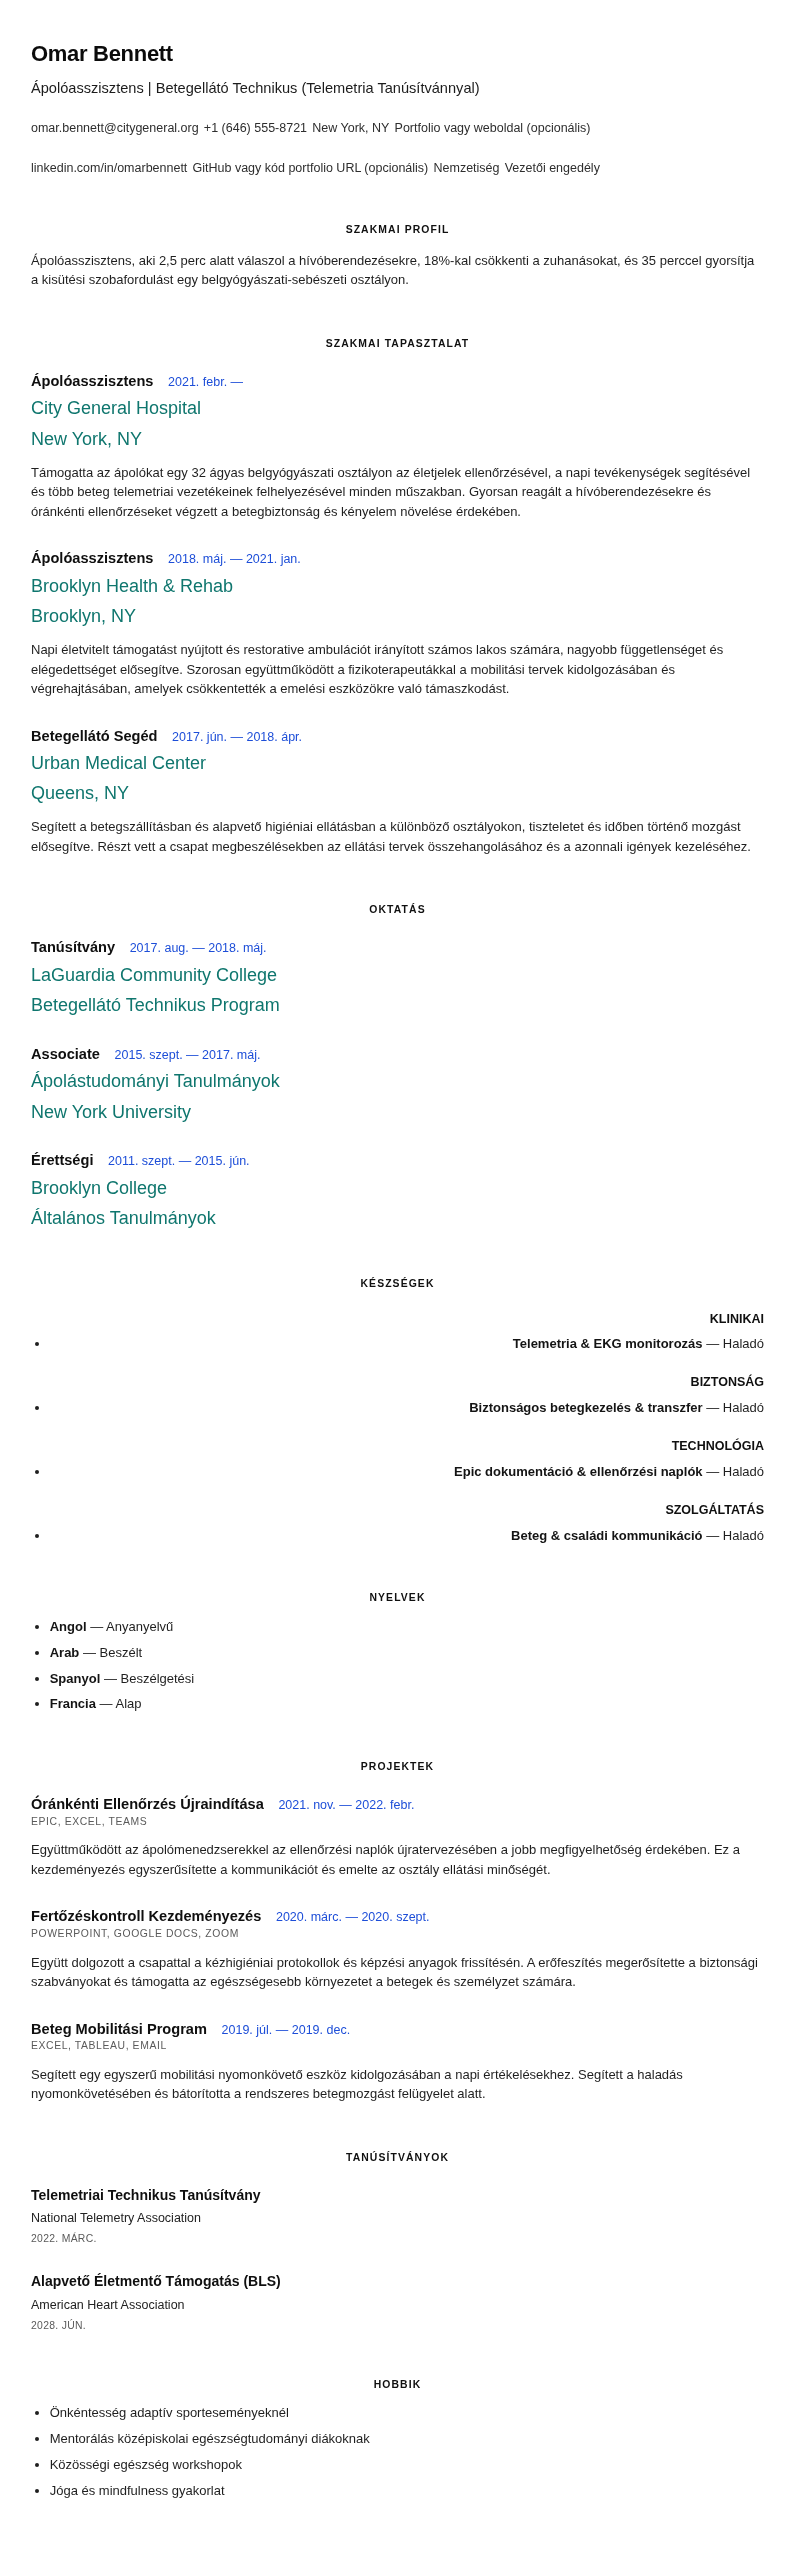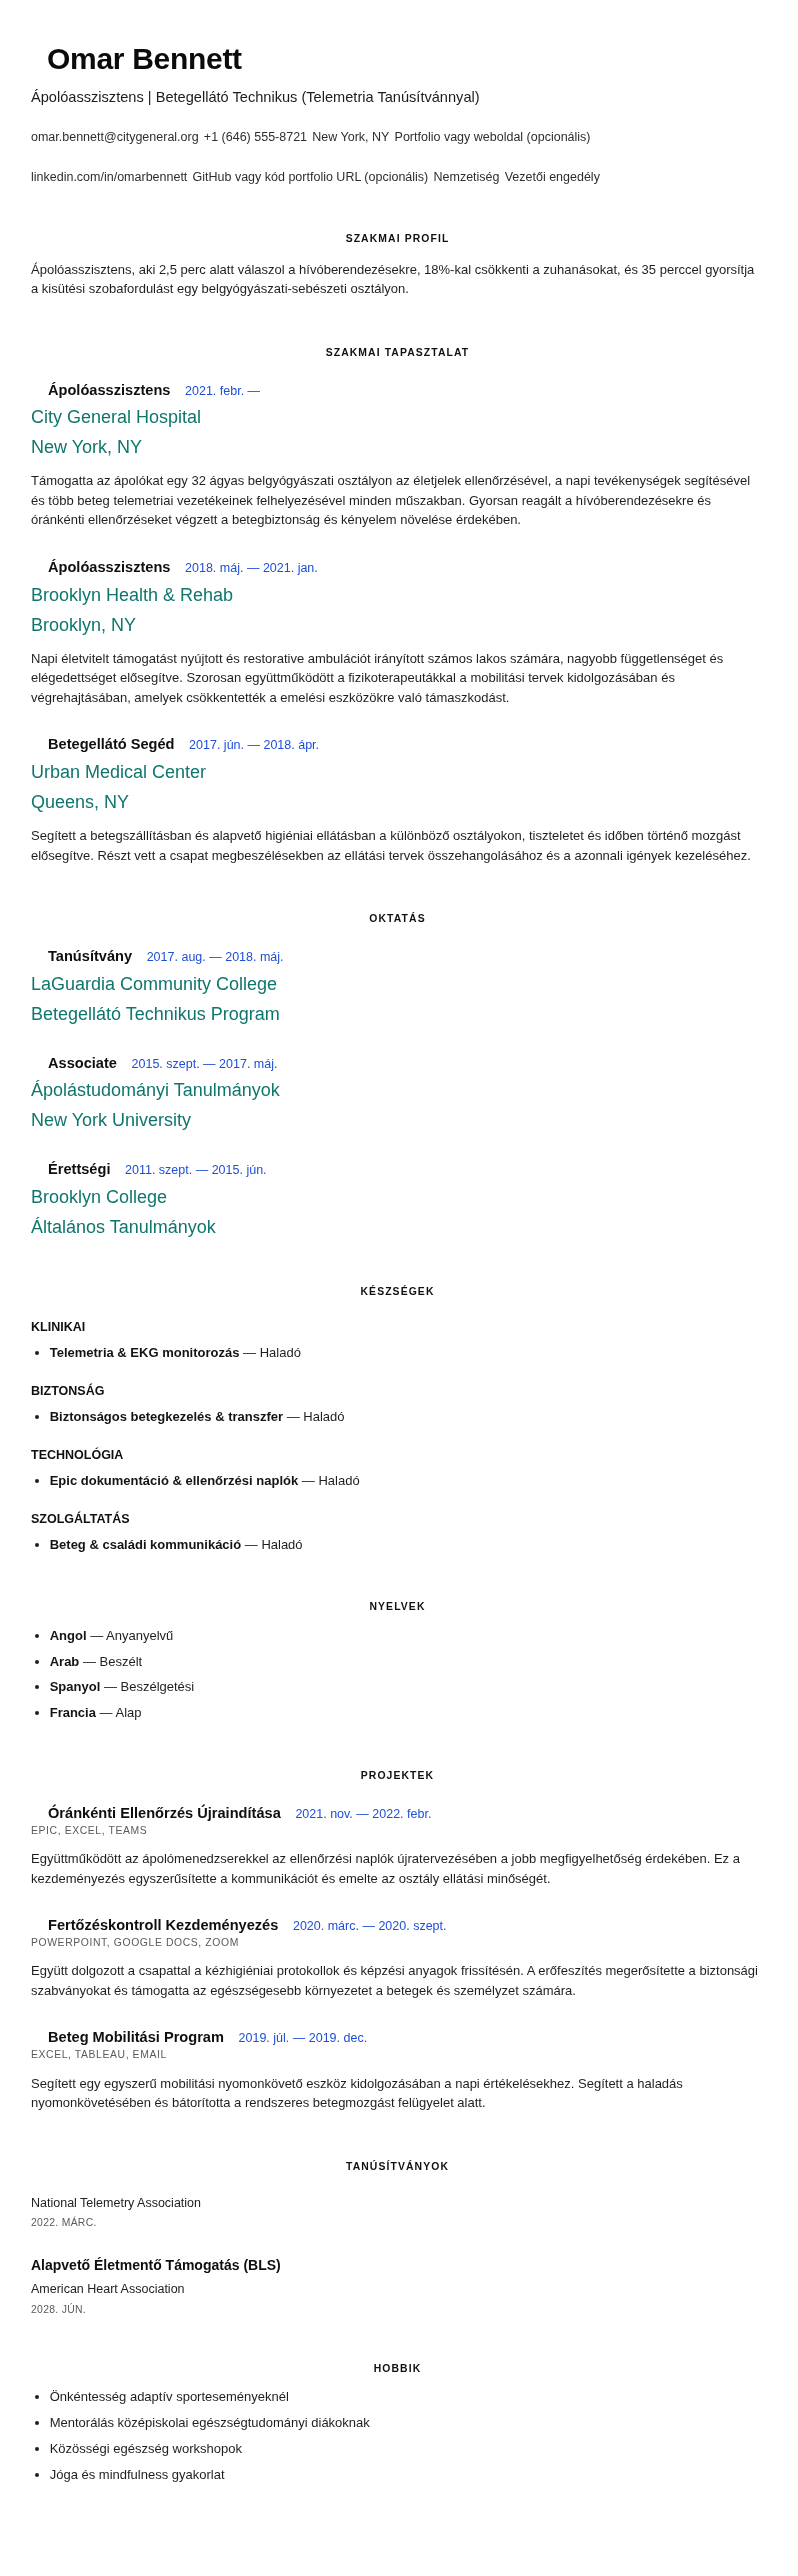--- a/index.html
+++ b/index.html
@@ -6,26 +6,25 @@
   * { margin:0; padding:0; box-sizing:border-box; }
   html, body { background:#ffffff; }
   body {
     width:798px;
     min-height:2576px;
     font-family:"Liberation Sans","DejaVu Sans",sans-serif;
     color:#1c1c1c;
     padding:42px 34px 42px 31px;
   }
   .name {
-    font-size:30px;
+    font-size:22px;
     font-weight:700;
     letter-spacing:-0.3px;
     color:#0b0b0b;
     line-height:1.1;
-    margin-left:16px;
   }
   .subtitle {
     font-size:14.6px;
     font-weight:400;
     color:#1c1c1c;
     margin-top:13.5px;
   }
   .contact-line {
     margin-top:24px;
     font-size:12.5px;
@@ -44,26 +43,26 @@
     text-align:center;
   }
   .profile-text {
     font-size:13px;
     line-height:1.5;
     margin-top:15.6px;
     color:#1f1f1f;
   }
   .entry { margin-top:24px; }
   .entry + .entry { margin-top:29px; }
-  .entry-header { display:flex; align-items:baseline; gap:14.6px; flex-wrap:wrap;margin-left:17px; }
+  .entry-header { display:flex; align-items:baseline; gap:14.6px; flex-wrap:wrap; }
   .entry-title { font-size:14.6px; font-weight:700; color:#0f0f0f; line-height:1.15; }
   .entry-dates { font-size:12.5px; font-weight:400; color:#1d4ed8; }
   .entry-line { font-size:18px; color:#0f766e; margin-top:7.8px; line-height:1.25; }
   .entry-desc { font-size:13px; line-height:1.5; color:#1f1f1f; margin-top:12.5px; }
-  .skill-group { margin-top:23px; }
+  .skill-group { margin-top:23px;text-align:right; }
   .skill-category { font-size:12.5px; font-weight:700; color:#101010; }
   ul.bullet-list { margin-top:9.4px; padding-left:18.7px; list-style:disc; }
   ul.bullet-list li { font-size:13px; line-height:1.35; color:#1f1f1f; }
   ul.bullet-list li + li { margin-top:8.3px; }
   .item-name { font-weight:700; color:#141414; }
   .tools-line {
     font-size:10.4px;
     letter-spacing:0.6px;
     color:#5a5a5a;
     margin-top:3px;
@@ -233,20 +232,21 @@
     </div>
     <div class="tools-line">EXCEL, TABLEAU, EMAIL</div>
     <p class="entry-desc project-desc">Segített egy egyszerű mobilitási nyomonkövető eszköz kidolgozásában a napi értékelésekhez. Segített a haladás nyomonkövetésében és bátorította a rendszeres betegmozgást felügyelet alatt.</p>
   </div>
 </section>
 
 <section class="section">
   <h2 class="section-heading">TANÚSÍTVÁNYOK</h2>
 
   <div class="entry">
+    <h3 class="cert-name">Telemetriai Technikus Tanúsítvány</h3>
     <div class="cert-org">National Telemetry Association</div>
     <div class="cert-date">2022. MÁRC.</div>
   </div>
 
   <div class="entry">
     <h3 class="cert-name">Alapvető Életmentő Támogatás (BLS)</h3>
     <div class="cert-org">American Heart Association</div>
     <div class="cert-date">2028. JÚN.</div>
   </div>
 </section>

